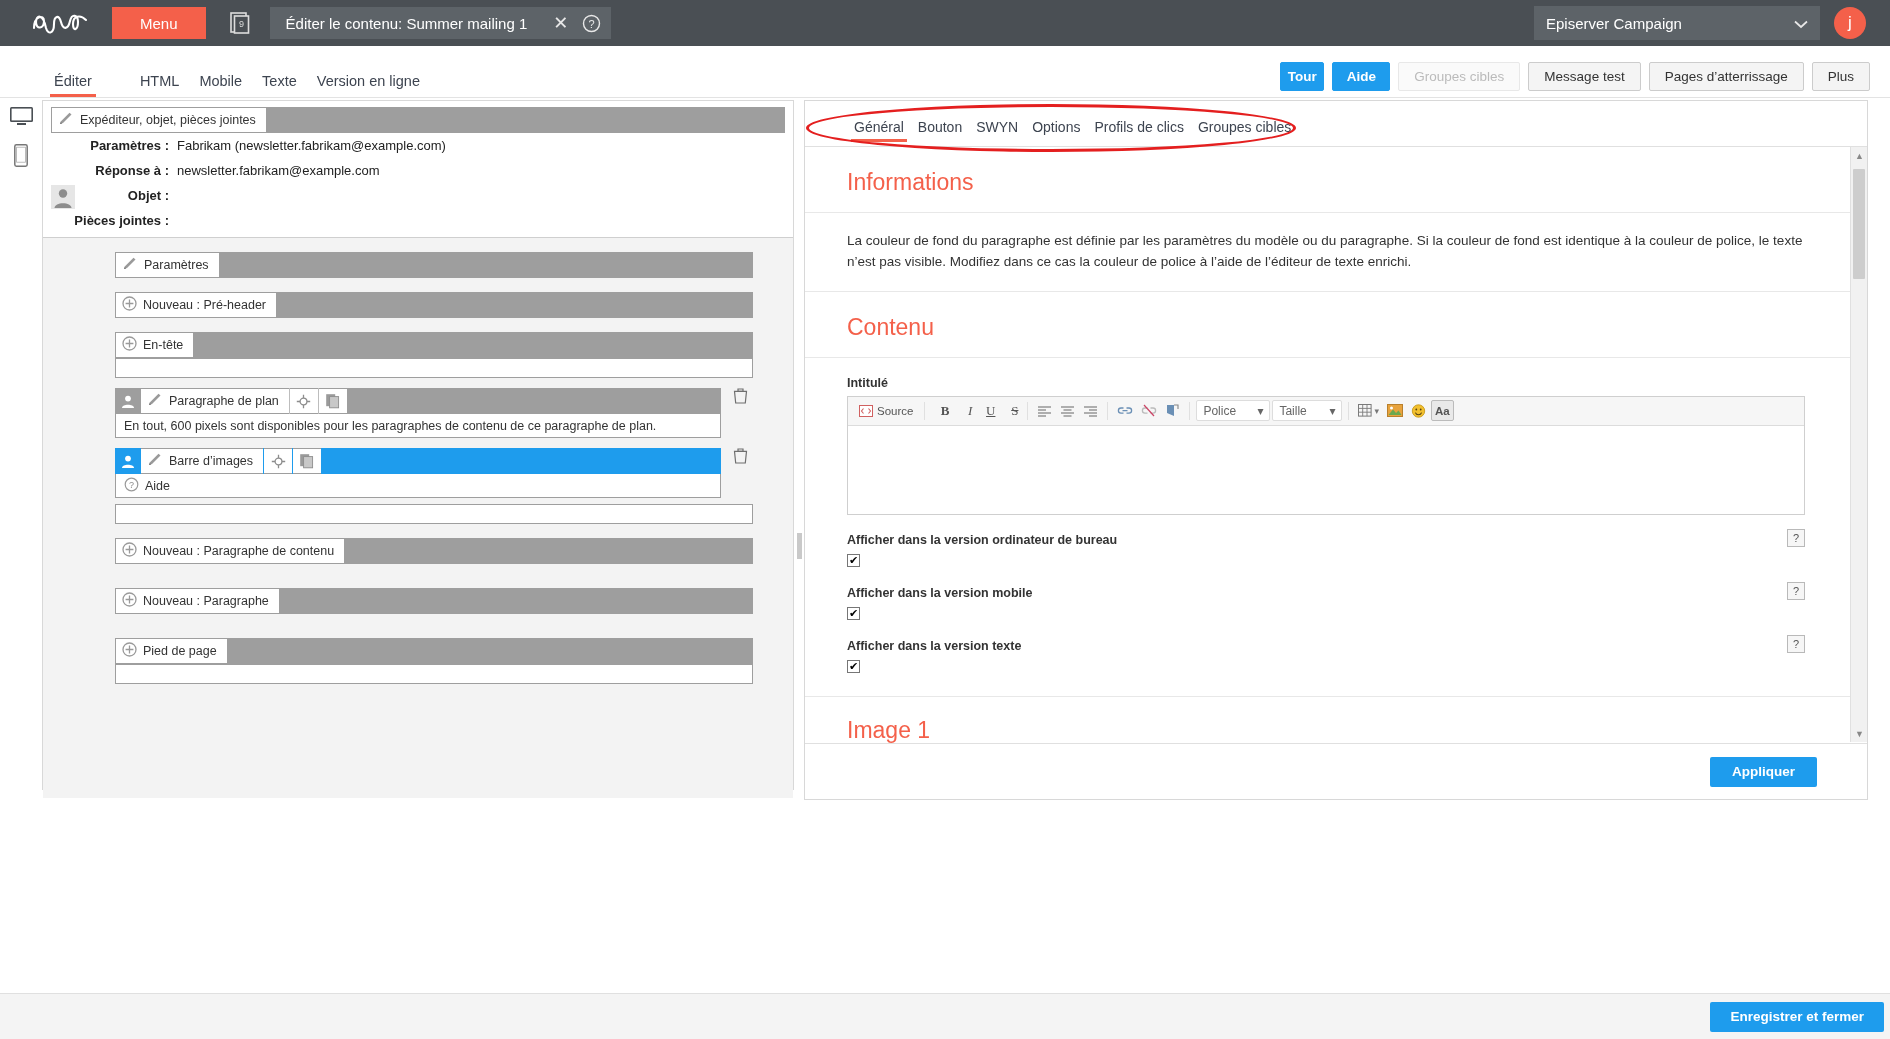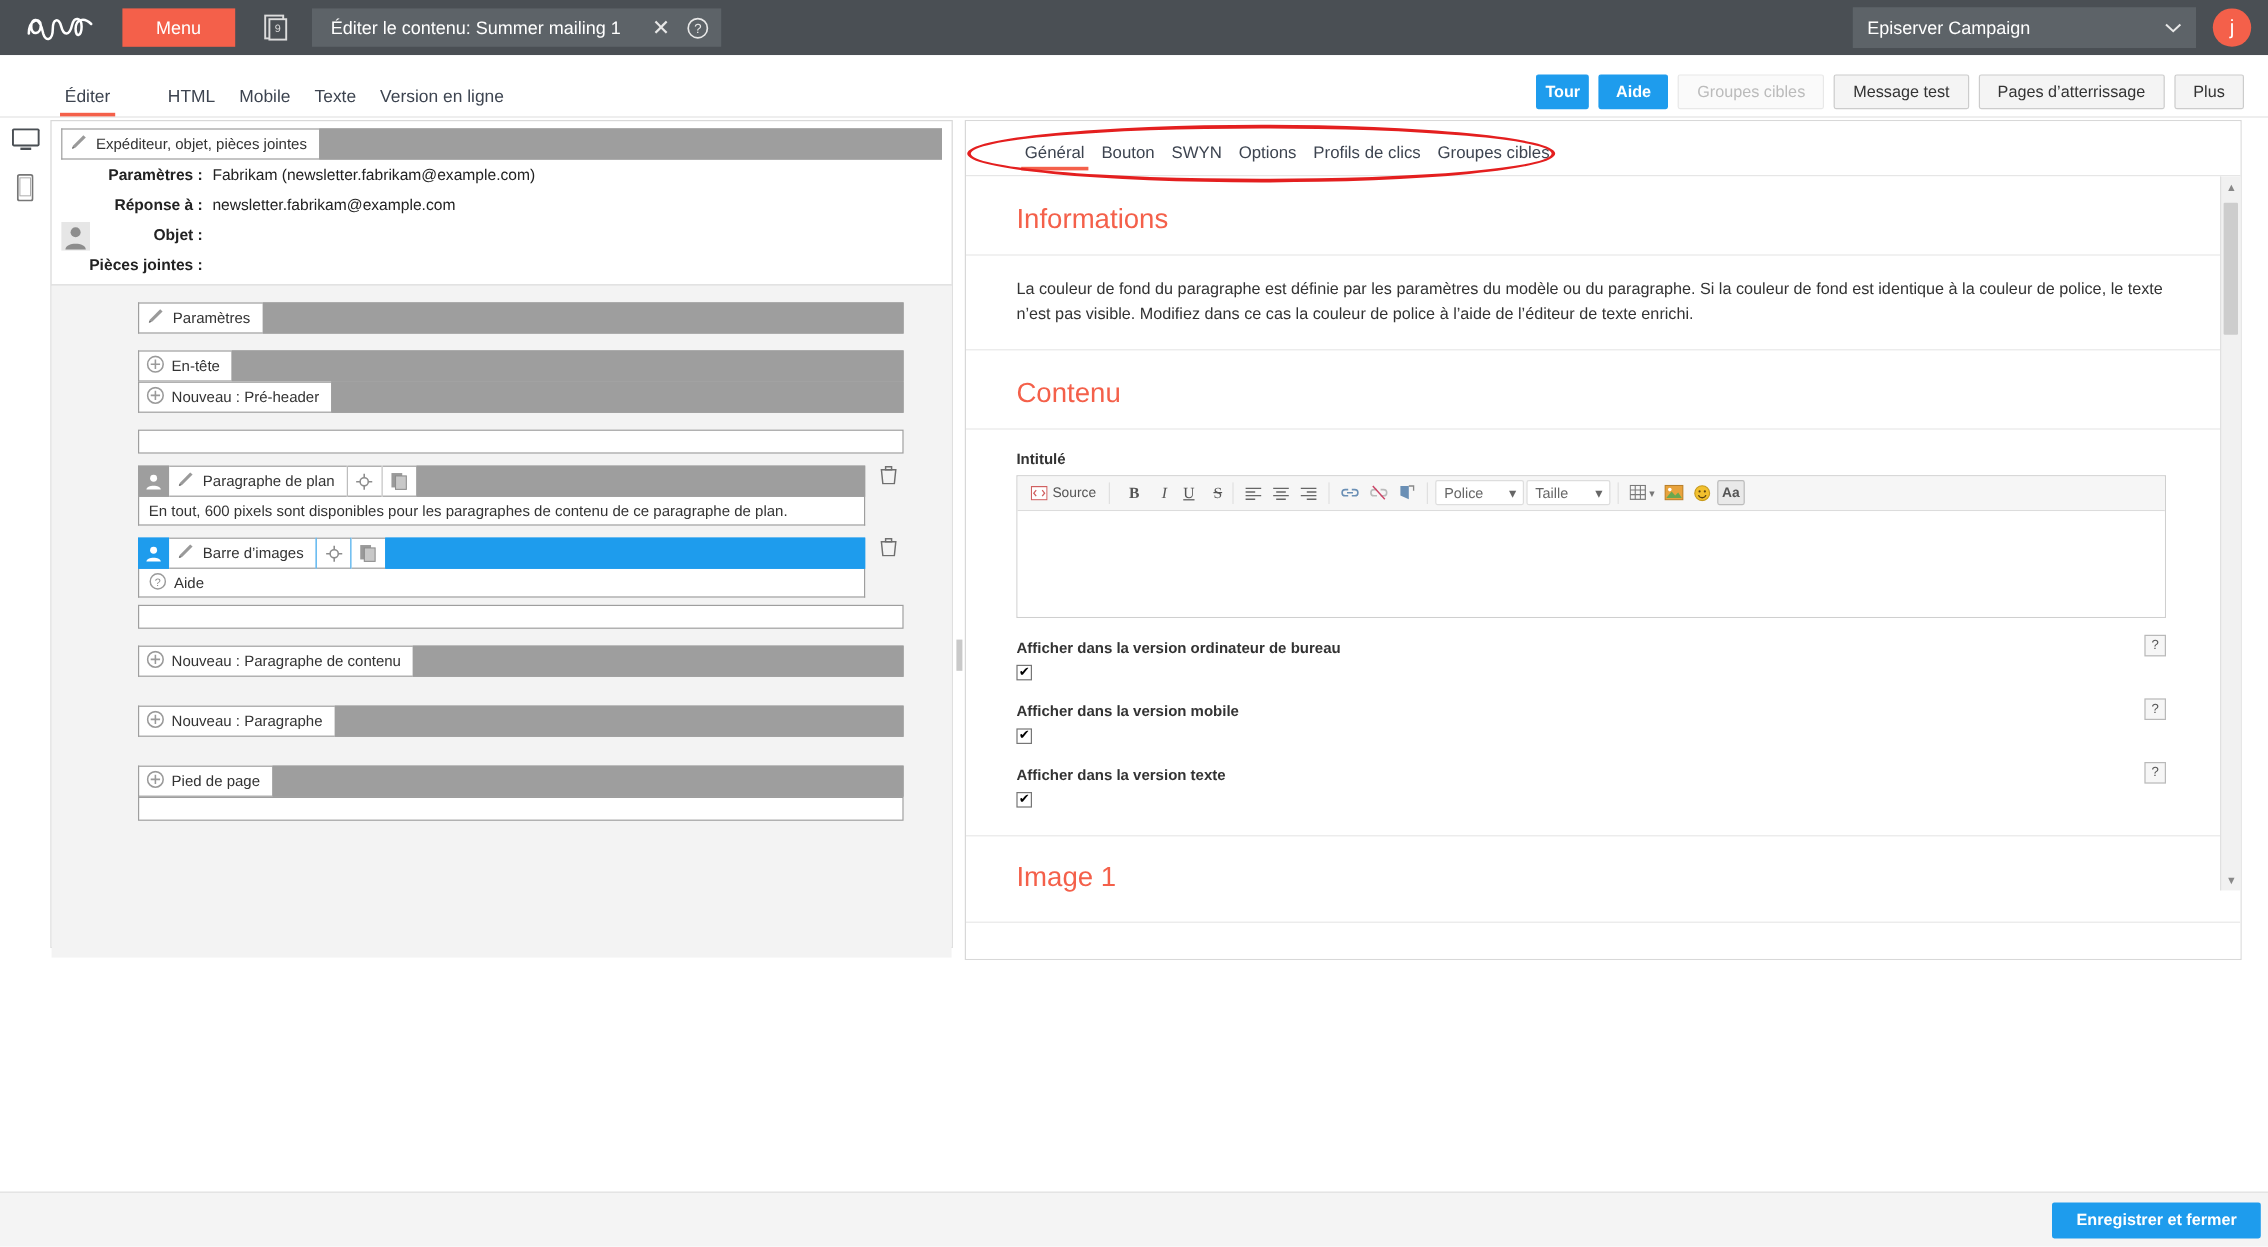--- a/index.html
+++ b/index.html
@@ -7,21 +7,21 @@
     width: 1890px; height: 1039px;
     font-family: "Liberation Sans", sans-serif;
     background: #ffffff;
     overflow: hidden;
   }
   body { position: relative; }
 
   
   .topbar {
     height: 46px; background: #4a4f54; display: flex; align-items: center;
-    padding: 0 14px; position: relative;
+    padding: 0 24px; position: relative;
   }
   .epi-logo { width: 78px; height: 34px; display: flex; align-items: center; justify-content: center; margin-right: 10px;}
   .menu-btn {
     background: #f4604a; color: #fff; border: none; height: 32px;
     padding: 0 28px; font-size: 15px; cursor: pointer;
     font-family: "Liberation Sans", sans-serif;
   }
   .doc-icon { width: 40px; height: 34px; display:flex; align-items:center; justify-content:center; margin-left: 14px; cursor:pointer;}
   .tab-strip {
     background: #5d6368; height: 32px; display: flex; align-items: center;
@@ -351,45 +351,45 @@
                 <path d="M2 12 L5 11 L13.5 2.5 L11.5 0.8 L3 9.3 Z" fill="#9a9a9a"></path>
                 <path d="M2 12 L4.2 11.4 L2.7 10 Z" fill="#6f6f6f"></path>
               </svg>
             </span>
             <span>Paramètres</span>
           </div>
           <div class="bar-fill"></div>
         </div>
       </div>
 
+      <div class="blockrow">
+        <div class="bar-row">
+          <div class="bar-label">
+            <span>
+              <svg width="15" height="15" viewBox="0 0 15 15">
+                <circle cx="7.5" cy="7.5" r="6.5" fill="none" stroke="#9a9a9a" stroke-width="1.3"></circle>
+                <path d="M7.5 3.6 V11.4 M3.6 7.5 H11.4" stroke="#9a9a9a" stroke-width="1.3"></path>
+              </svg>
+            </span>
+            <span>Nouveau : Pré-header</span>
+          </div>
+          <div class="bar-fill"></div>
+        </div>
+      </div>
+
       <div class="blockrow tight">
         <div class="bar-row">
           <div class="bar-label">
             <span>
               <svg width="15" height="15" viewBox="0 0 15 15">
                 <circle cx="7.5" cy="7.5" r="6.5" fill="none" stroke="#9a9a9a" stroke-width="1.3"></circle>
                 <path d="M7.5 3.6 V11.4 M3.6 7.5 H11.4" stroke="#9a9a9a" stroke-width="1.3"></path>
               </svg>
             </span>
             <span>En-tête</span>
-          </div>
-          <div class="bar-fill"></div>
-        </div>
-      </div>
-
-      <div class="blockrow">
-        <div class="bar-row">
-          <div class="bar-label">
-            <span>
-              <svg width="15" height="15" viewBox="0 0 15 15">
-                <circle cx="7.5" cy="7.5" r="6.5" fill="none" stroke="#9a9a9a" stroke-width="1.3"></circle>
-                <path d="M7.5 3.6 V11.4 M3.6 7.5 H11.4" stroke="#9a9a9a" stroke-width="1.3"></path>
-              </svg>
-            </span>
-            <span>Nouveau : Pré-header</span>
           </div>
           <div class="bar-fill"></div>
         </div>
       </div>
       <div class="white-strip"></div>
 
       <div style="margin:10px 40px 0 72px; display:flex; align-items:flex-start;">
         <div style="flex:1;">
           <div class="bar-row">
             <div style="width:26px; background:#9e9e9e; border:1px solid #9e9e9e; display:flex; align-items:center; justify-content:center;">
@@ -661,20 +661,23 @@
       <div class="section-h" style="padding-top:20px; padding-bottom:24px;">Image 1</div>
 
     </div>
 
     <div class="vscroll">
       <div class="vs-arrow vs-up">▲</div>
       <div class="thumb"></div>
       <div class="vs-arrow vs-down">▼</div>
     </div>
 
+    <div class="rp-footer">
+      <button class="btn-apply">Appliquer</button>
+    </div>
   </div>
 </div>
 
 <div class="annot-ellipse"></div>
 
 <div class="bottombar">
   <button class="btn-save">Enregistrer et fermer</button>
 </div>
 
 </body></html>

